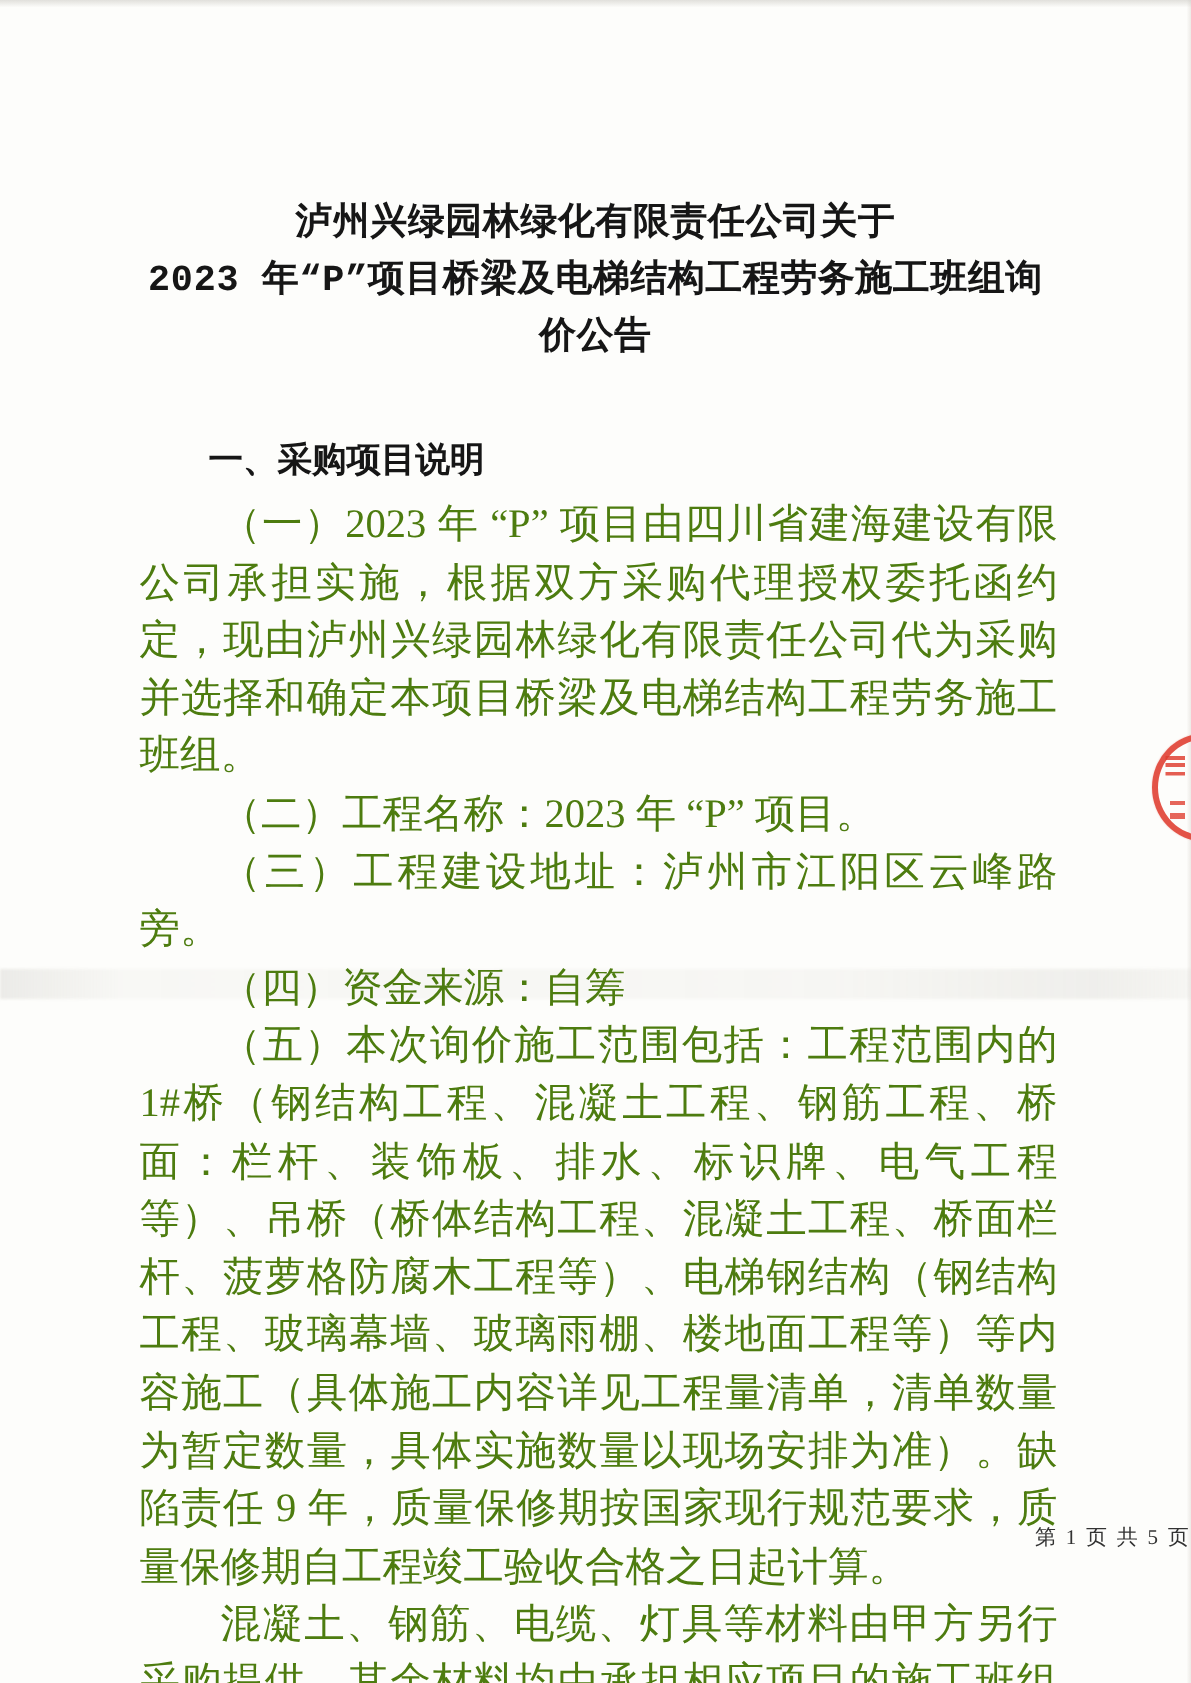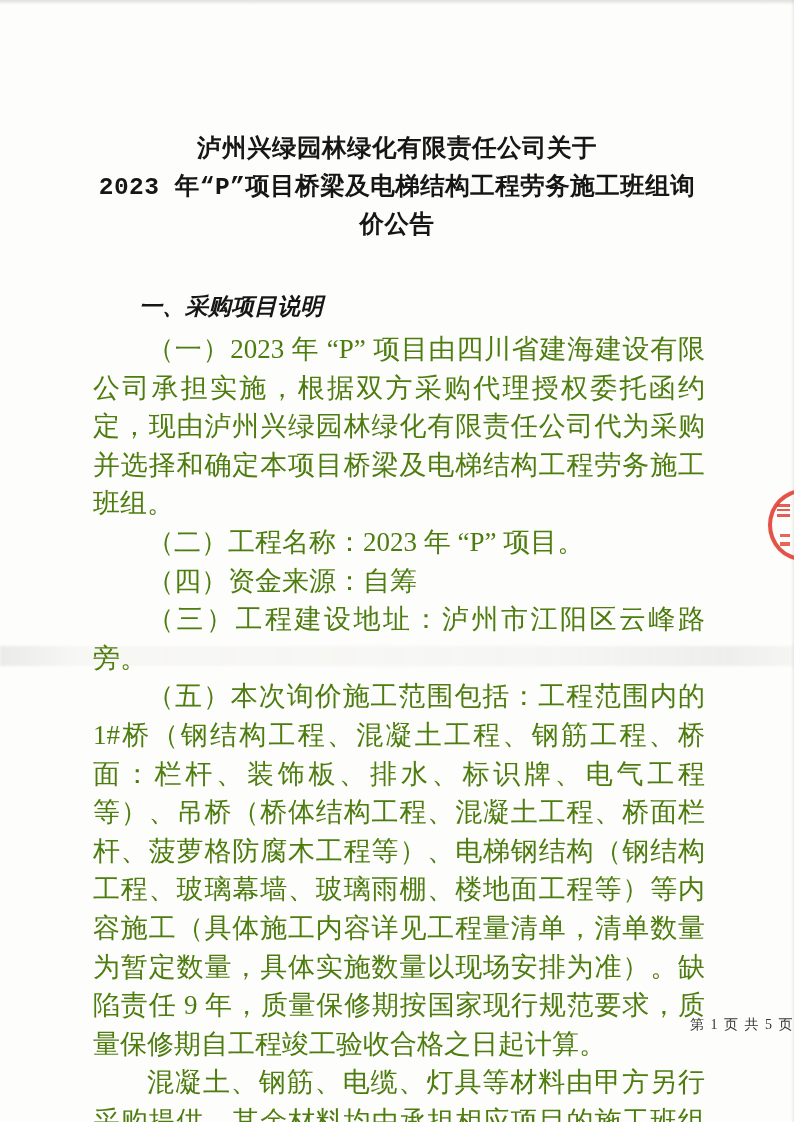--- a/index.html
+++ b/index.html
@@ -75,21 +75,20 @@
     position: absolute;
     top: 292px;
     left: 93px;
     width: 612px;
     text-indent: 2em;
     font-family: "Liberation Sans", "DejaVu Sans", sans-serif;
     font-weight: bold;
     font-size: 23px;
     line-height: 28px;
     color: #161616;
-    font-style: italic;
   }
   .body-text {
     position: absolute;
     top: 330px;
     left: 93px;
     width: 612px;
     font-size: 27px;
     line-height: 38.6px;
     text-align: justify;
     color: #4d7c0f;
@@ -159,22 +158,22 @@
   <div class="title">
     <div>泸州兴绿园林绿化有限责任公司关于</div>
     <div>2023 年“P”项目桥梁及电梯结构工程劳务施工班组询价公告</div>
   </div>
 
   <div class="section-heading">一、采购项目说明</div>
 
   <div class="body-text">
     <p>（一）2023 年 “P” 项目由四川省建海建设有限公司承担实施，根据双方采购代理授权委托函约定，现由泸州兴绿园林绿化有限责任公司代为采购并选择和确定本项目桥梁及电梯结构工程劳务施工班组。</p>
     <p>（二）工程名称：2023 年 “P” 项目。</p>
+    <p>（三）工程建设地址：泸州市江阳区云峰路旁。</p>
     <p>（四）资金来源：自筹</p>
-    <p>（三）工程建设地址：泸州市江阳区云峰路旁。</p>
     <p>（五）本次询价施工范围包括：工程范围内的 1#桥（钢结构工程、混凝土工程、钢筋工程、桥面：栏杆、装饰板、排水、标识牌、电气工程等）、吊桥（桥体结构工程、混凝土工程、桥面栏杆、菠萝格防腐木工程等）、电梯钢结构（钢结构工程、玻璃幕墙、玻璃雨棚、楼地面工程等）等内容施工（具体施工内容详见工程量清单，清单数量为暂定数量，具体实施数量以现场安排为准）。缺陷责任 9 年，质量保修期按国家现行规范要求，质量保修期自工程竣工验收合格之日起计算。</p>
     <p>混凝土、钢筋、电缆、灯具等材料由甲方另行采购提供，其余材料均由承担相应项目的施工班组按照国家相关规范、标准和</p>
   </div>
 
   <div>
     <div class="stamp-arc"></div>
     <div class="stamp-frag-e"></div>
     <div class="stamp-frag-dots"></div>
   </div>
 

